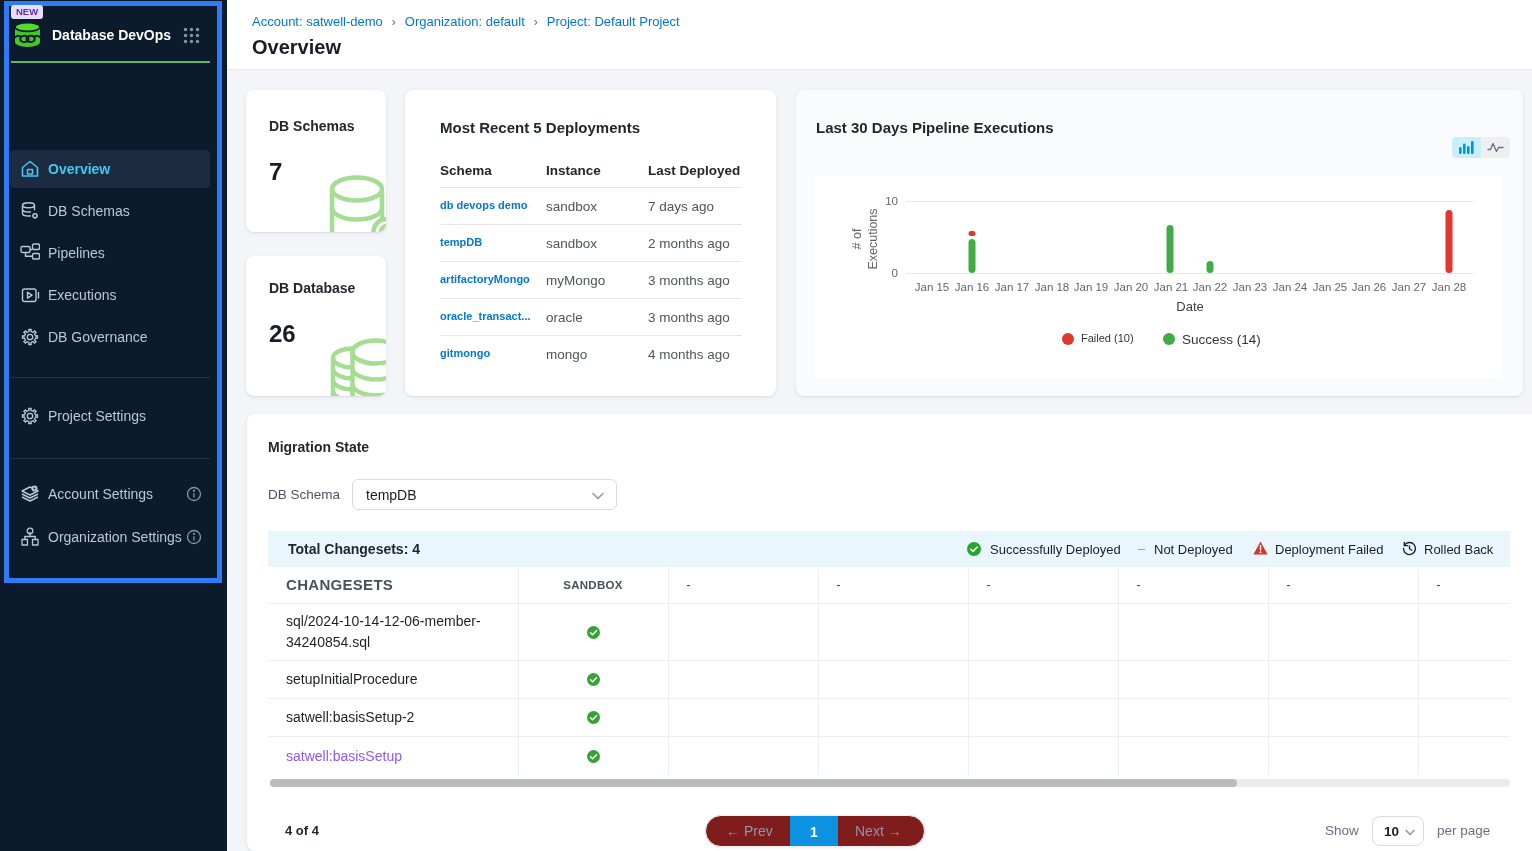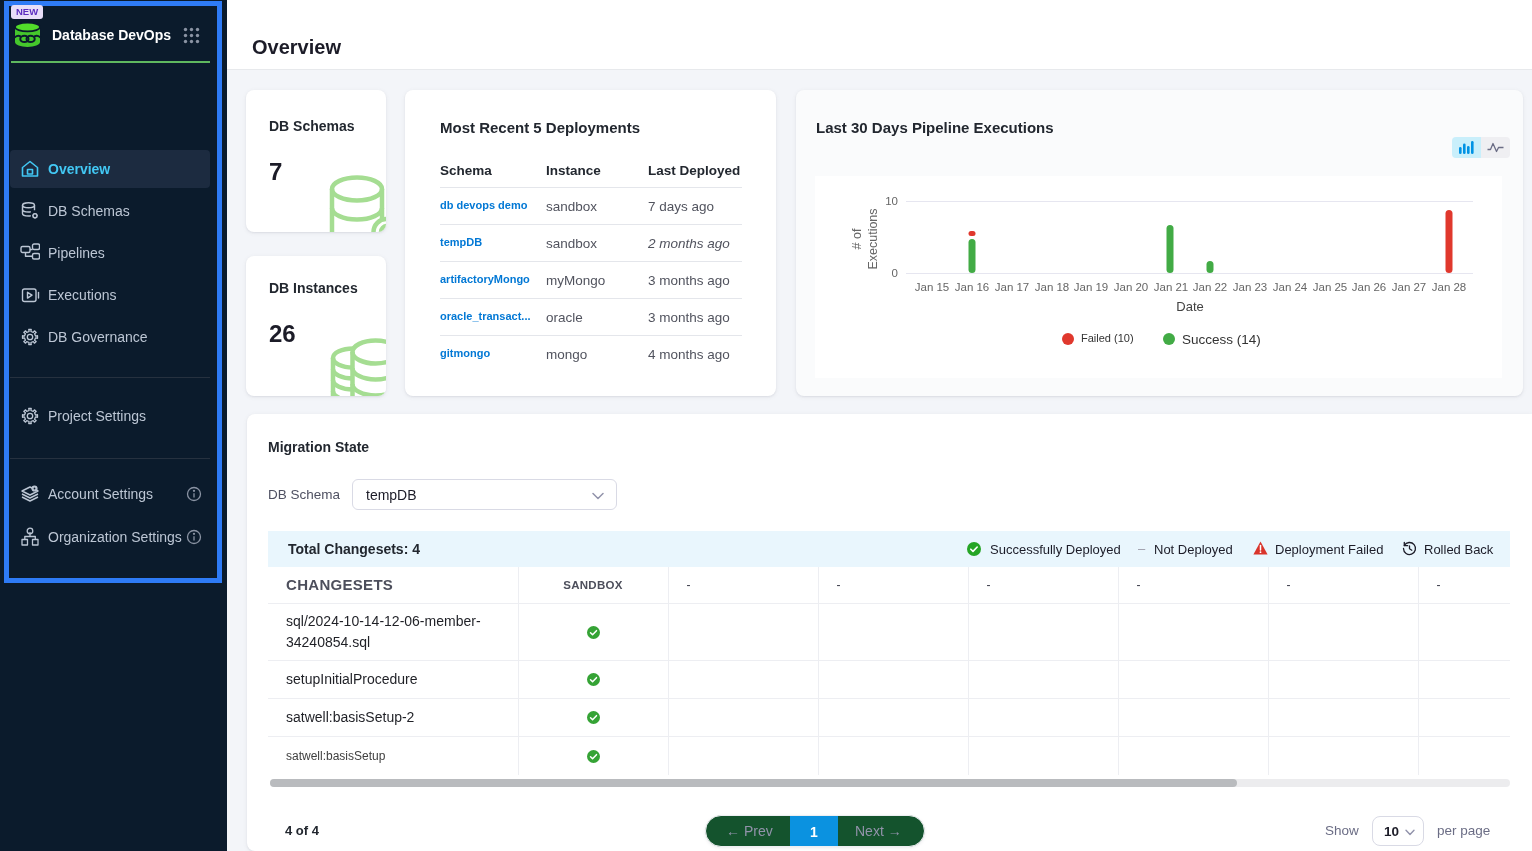--- a/index.html
+++ b/index.html
@@ -157,37 +157,38 @@
       <div class="tx">Organization Settings</div>
       <svg class="info-ic" viewBox="0 0 16 16" fill="none" stroke="#8A93A3" stroke-width="1.3">
         <circle cx="8" cy="8" r="6.5"></circle>
         <path d="M8 7.2 V11.5"></path>
         <circle cx="8" cy="4.8" r="0.5" fill="#8A93A3"></circle>
       </svg>
     </div>
   </div>
 
   <div class="main-header">
+    <div class="crumbs">Account: satwell-demo<span class="sep">›</span>Organization: default<span class="sep">›</span>Project: Default Project</div>
     <div class="page-title">Overview</div>
   </div>
 
   <div class="card" style="left:246px; top:90px; width:140px; height:142px; overflow:hidden;">
     <div class="card-title" style="position:absolute; left:23px; top:28px;">DB Schemas</div>
     <div class="stat-num" style="position:absolute; left:23px; top:68px;">7</div>
     <svg style="position:absolute; left:84px; top:87px; overflow:visible;" width="56" height="55" viewBox="0 0 56 55" fill="none" stroke="#A5DD92" stroke-width="4.5">
       <ellipse cx="27" cy="12" rx="25" ry="11.5"></ellipse>
       <path d="M2 12 V55 M52 12 V44"></path>
       <path d="M2 31 c0 6.3 11.2 11.5 25 11.5 s25 -5.2 25 -11.5"></path>
       <path d="M43.5 55 a13 13 0 0 1 13 -13"></path>
       <path d="M51 55 a6 6 0 0 1 6 -6"></path>
     </svg>
   </div>
 
   <div class="card" style="left:246px; top:256px; width:140px; height:140px; overflow:hidden;">
-    <div class="card-title" style="position:absolute; left:23px; top:24px;">DB Instances</div>
+    <div class="card-title" style="position:absolute; left:23px; top:24px;">DB Database</div>
     <div class="stat-num" style="position:absolute; left:23px; top:64px;">26</div>
     <svg style="position:absolute; left:84px; top:80px; overflow:visible;" width="56" height="60" viewBox="0 0 56 60" fill="none" stroke="#A5DD92" stroke-width="4.5">
       <ellipse cx="23" cy="22" rx="20" ry="9.5"></ellipse>
       <path d="M3 22 V60"></path>
       <path d="M3 33 c0 5.2 9 9.5 20 9.5 M3 44 c0 5.2 9 9.5 20 9.5 M3 55 c0 5.2 9 9.5 20 9.5"></path>
       <path d="M22.5 16 a23 11.5 0 0 1 46 0 V60 H22.5 Z" fill="#FFFFFF" stroke="none"></path>
       <ellipse cx="45.5" cy="16" rx="23" ry="11.5"></ellipse>
       <path d="M22.5 16 V60 M68.5 16 V60"></path>
       <path d="M22.5 32 c0 6.3 10.3 11.5 23 11.5 s23 -5.2 23 -11.5"></path>
       <path d="M22.5 48 c0 6.3 10.3 11.5 23 11.5 s23 -5.2 23 -11.5"></path>
@@ -199,21 +200,21 @@
     <div class="dep-h" style="left:35px; top:73px;">Schema</div>
     <div class="dep-h" style="left:141px; top:73px;">Instance</div>
     <div class="dep-h" style="left:243px; top:73px;">Last Deployed</div>
     <div class="dep-line" style="top:97px;"></div>
     <div class="dep-link" style="left:35px; top:109px;">db devops demo</div>
     <div class="dep-tx" style="left:141px; top:109px;">sandbox</div>
     <div class="dep-tx" style="left:243px; top:109px;">7 days ago</div>
     <div class="dep-line" style="top:134px;"></div>
     <div class="dep-link" style="left:35px; top:146px;">tempDB</div>
     <div class="dep-tx" style="left:141px; top:146px;">sandbox</div>
-    <div class="dep-tx" style="left:243px; top:146px;font-style:italic;">2 months ago</div>
+    <div class="dep-tx" style="left:243px; top:146px;">2 months ago</div>
     <div class="dep-line" style="top:171px;"></div>
     <div class="dep-link" style="left:35px; top:183px;">artifactoryMongo</div>
     <div class="dep-tx" style="left:141px; top:183px;">myMongo</div>
     <div class="dep-tx" style="left:243px; top:183px;">3 months ago</div>
     <div class="dep-line" style="top:208px;"></div>
     <div class="dep-link" style="left:35px; top:220px;">oracle_transact...</div>
     <div class="dep-tx" style="left:141px; top:220px;">oracle</div>
     <div class="dep-tx" style="left:243px; top:220px;">3 months ago</div>
     <div class="dep-line" style="top:245px;"></div>
     <div class="dep-link" style="left:35px; top:257px;">gitmongo</div>
@@ -363,41 +364,41 @@
                 <path d="M3.8 7.2 L6 9.4 L10.2 5" fill="none" stroke="#fff" stroke-width="1.6" stroke-linecap="round" stroke-linejoin="round"></path>
               </svg></td>
         <td style="border:1px solid #EDEEF2; border-left:none; border-top:none;"></td>
         <td style="border:1px solid #EDEEF2; border-left:none; border-top:none;"></td>
         <td style="border:1px solid #EDEEF2; border-left:none; border-top:none;"></td>
         <td style="border:1px solid #EDEEF2; border-left:none; border-top:none;"></td>
         <td style="border:1px solid #EDEEF2; border-left:none; border-top:none;"></td>
         <td style="border-bottom:1px solid #EDEEF2;"></td>
       </tr>
       <tr style="height:39px;">
-        <td style="border:1px solid #EDEEF2; border-left:none; border-top:none; padding-left:18px; font-size:12px; color:#404040;">satwell:basisSetup</td>
+        <td style="border:1px solid #EDEEF2; border-left:none; border-top:none; padding-left:18px; font-size:14px; color:#8b5cf6;">satwell:basisSetup</td>
         <td style="border:1px solid #EDEEF2; border-left:none; border-top:none; text-align:center;"><svg width="13" height="13" viewBox="0 0 14 14" style="vertical-align:middle;">
                 <circle cx="7" cy="7" r="7" fill="#35A335"></circle>
                 <path d="M3.8 7.2 L6 9.4 L10.2 5" fill="none" stroke="#fff" stroke-width="1.6" stroke-linecap="round" stroke-linejoin="round"></path>
               </svg></td>
         <td style="border:1px solid #EDEEF2; border-left:none; border-top:none;"></td>
         <td style="border:1px solid #EDEEF2; border-left:none; border-top:none;"></td>
         <td style="border:1px solid #EDEEF2; border-left:none; border-top:none;"></td>
         <td style="border:1px solid #EDEEF2; border-left:none; border-top:none;"></td>
         <td style="border:1px solid #EDEEF2; border-left:none; border-top:none;"></td>
         <td style="border-bottom:1px solid #EDEEF2;"></td>
       </tr>
     </tbody>
       </table>
   </div>
 
   <div class="abs" style="left:270px; top:779px; width:1240px; height:8px; background:#ECECEE; border-radius:4px;"></div>
   <div class="abs" style="left:270px; top:779px; width:967px; height:8px; background:#B9BBBE; border-radius:4px;"></div>
 
   <div class="abs" style="left:285px; top:823px; font-size:13px; font-weight:bold; color:#22272F;">4 of 4</div>
-  <div class="abs" style="left:705px; top:815px; width:220px; height:32px; background:#14532d; border:1px solid #EDEFF2; border-radius:16px; box-shadow:0 1px 3px rgba(96,97,112,0.12); overflow:hidden;">
+  <div class="abs" style="left:705px; top:815px; width:220px; height:32px; background:#7f1d1d; border:1px solid #EDEFF2; border-radius:16px; box-shadow:0 1px 3px rgba(96,97,112,0.12); overflow:hidden;">
     <div style="position:absolute; left:20px; top:7px; font-size:14px; color:#9293AB;">← Prev</div>
     <div style="position:absolute; left:84px; top:0; width:48px; height:32px; background:#0B92E0; color:#fff; font-size:14px; font-weight:bold; text-align:center; line-height:32px;">1</div>
     <div style="position:absolute; left:149px; top:7px; font-size:14px; color:#9293AB;">Next →</div>
   </div>
   <div class="abs" style="left:1325px; top:823px; font-size:13.5px; color:#6B6D85;">Show</div>
   <div class="abs" style="left:1372px; top:816px; width:52px; height:30px; background:#fff; border:1px solid #D9DAE5; border-radius:8px;">
     <div style="position:absolute; left:11px; top:7px; font-size:13.5px; font-weight:bold; color:#1C1C28;">10</div>
     <svg style="position:absolute; right:8px; top:12px;" width="10" height="7" viewBox="0 0 10 7" fill="none" stroke="#9293AB" stroke-width="1.4" stroke-linecap="round" stroke-linejoin="round">
         <path d="M1 1.2 L5 5.5 L9 1.2"></path>
       </svg>

